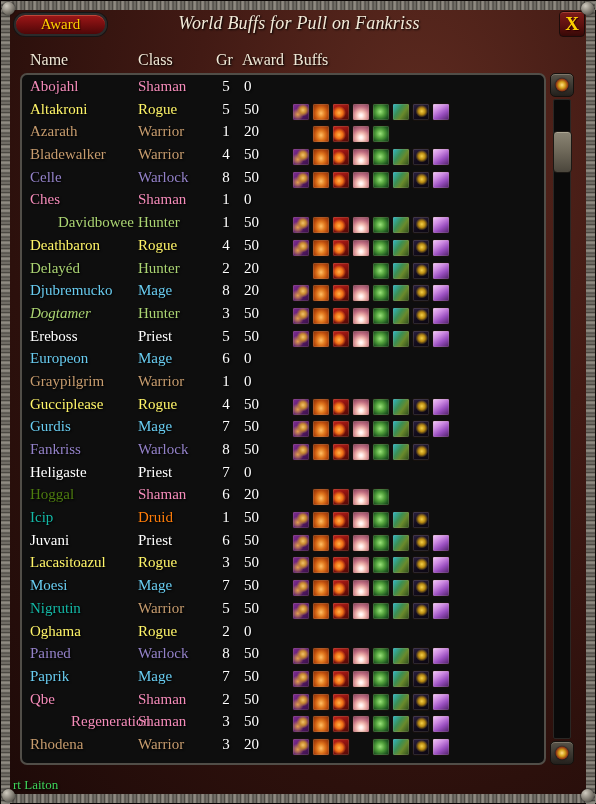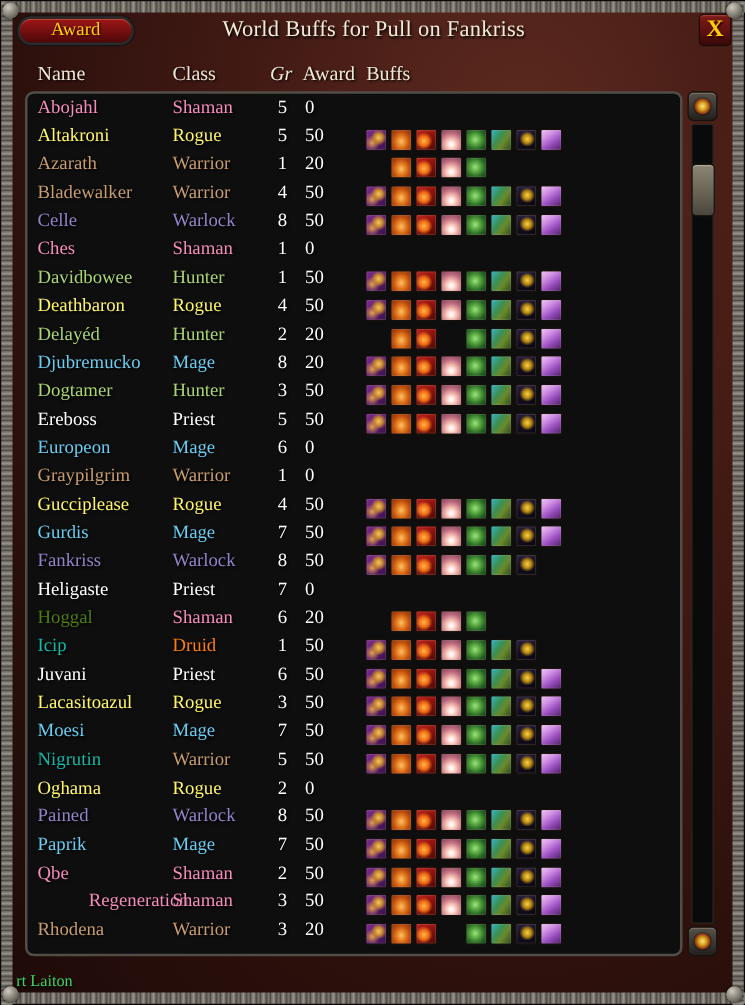--- a/index.html
+++ b/index.html
@@ -61,20 +61,21 @@
     z-index: 10;
   }
   #window-title {
     position: absolute;
     left: 0; right: 0; top: 3px;
     text-align: center;
     font-size: 18px;
     color: #f2ead8;
     letter-spacing: 0.2px;
     text-shadow: 1px 1px 2px #000;
+    font-style: italic;
   }
 
   #award-button {
     position: absolute;
     left: 4px; top: 3px;
     width: 93px; height: 23px;
     border-radius: 11px;
     background: linear-gradient(180deg, #9e1718 0%, #7b0f10 45%, #4e0708 100%);
     border: 2px solid #2b2b2b;
     box-shadow: inset 0 1px 0 rgba(255,160,120,.35), 0 0 0 1px #151515;
@@ -109,21 +110,21 @@
     left: 9px; top: 50px;
     width: 578px; height: 24px;
     z-index: 10;
     color: #f0e8d6;
     font-size: 16px;
     text-shadow: 1px 1px 2px #000;
   }
   #column-headers .ch { position: absolute; top: 0; }
   #ch-name  { left: 20px; }
   #ch-class { left: 128px; }
-  #ch-gr    { left: 206px; font-style: italic; }
+  #ch-gr    { left: 206px; }
   #ch-award { left: 232px; }
   #ch-buffs { left: 283px; }
 
   
   #list-panel {
     position: absolute;
     left: 19px; top: 72px;
     width: 526px; height: 692px;
     background: #0e0e0e;
     border: 2px solid #514e48;
@@ -333,21 +334,21 @@
           <div class="cell c-buffs"><span class="buff bf-songflower"></span><span class="buff bf-rend"></span><span class="buff bf-dragonslayer"></span><span class="buff bf-zandalar"></span><span class="buff bf-onyxia"></span><span class="buff bf-spirit"></span><span class="buff bf-dmf"></span><span class="buff bf-shard"></span></div>
         </div>
         <div class="row">
           <div class="cell c-name" style="color: rgb(245, 140, 186);">Ches</div>
           <div class="cell c-class" style="color: rgb(245, 140, 186);">Shaman</div>
           <div class="cell c-gr">1</div>
           <div class="cell c-award">0</div>
           <div class="cell c-buffs"></div>
         </div>
         <div class="row">
-          <div class="cell c-name" style="color: rgb(171, 212, 115);">Davidbowee</div>
+          <div class="cell c-name" style="color: rgb(171, 212, 115); margin-left: 28px;">Davidbowee</div>
           <div class="cell c-class" style="color: rgb(171, 212, 115);">Hunter</div>
           <div class="cell c-gr">1</div>
           <div class="cell c-award">50</div>
           <div class="cell c-buffs"><span class="buff bf-songflower"></span><span class="buff bf-rend"></span><span class="buff bf-dragonslayer"></span><span class="buff bf-zandalar"></span><span class="buff bf-onyxia"></span><span class="buff bf-spirit"></span><span class="buff bf-dmf"></span><span class="buff bf-shard"></span></div>
         </div>
         <div class="row">
           <div class="cell c-name" style="color: rgb(255, 245, 105);">Deathbaron</div>
           <div class="cell c-class" style="color: rgb(255, 245, 105);">Rogue</div>
           <div class="cell c-gr">4</div>
           <div class="cell c-award">50</div>
@@ -361,21 +362,21 @@
           <div class="cell c-buffs"><span class="buff-spacer"></span><span class="buff bf-rend"></span><span class="buff bf-dragonslayer"></span><span class="buff-spacer"></span><span class="buff bf-onyxia"></span><span class="buff bf-spirit"></span><span class="buff bf-dmf"></span><span class="buff bf-shard"></span></div>
         </div>
         <div class="row">
           <div class="cell c-name" style="color: rgb(105, 204, 240);">Djubremucko</div>
           <div class="cell c-class" style="color: rgb(105, 204, 240);">Mage</div>
           <div class="cell c-gr">8</div>
           <div class="cell c-award">20</div>
           <div class="cell c-buffs"><span class="buff bf-songflower"></span><span class="buff bf-rend"></span><span class="buff bf-dragonslayer"></span><span class="buff bf-zandalar"></span><span class="buff bf-onyxia"></span><span class="buff bf-spirit"></span><span class="buff bf-dmf"></span><span class="buff bf-shard"></span></div>
         </div>
         <div class="row">
-          <div class="cell c-name" style="color: rgb(171, 212, 115);">Dogtamer</div>
+          <div class="cell c-name" style="color: rgb(171, 212, 115); font-style: italic;">Dogtamer</div>
           <div class="cell c-class" style="color: rgb(171, 212, 115);">Hunter</div>
           <div class="cell c-gr">3</div>
           <div class="cell c-award">50</div>
           <div class="cell c-buffs"><span class="buff bf-songflower"></span><span class="buff bf-rend"></span><span class="buff bf-dragonslayer"></span><span class="buff bf-zandalar"></span><span class="buff bf-onyxia"></span><span class="buff bf-spirit"></span><span class="buff bf-dmf"></span><span class="buff bf-shard"></span></div>
         </div>
         <div class="row">
           <div class="cell c-name" style="color: rgb(255, 255, 255);">Ereboss</div>
           <div class="cell c-class" style="color: rgb(255, 255, 255);">Priest</div>
           <div class="cell c-gr">5</div>
           <div class="cell c-award">50</div>

